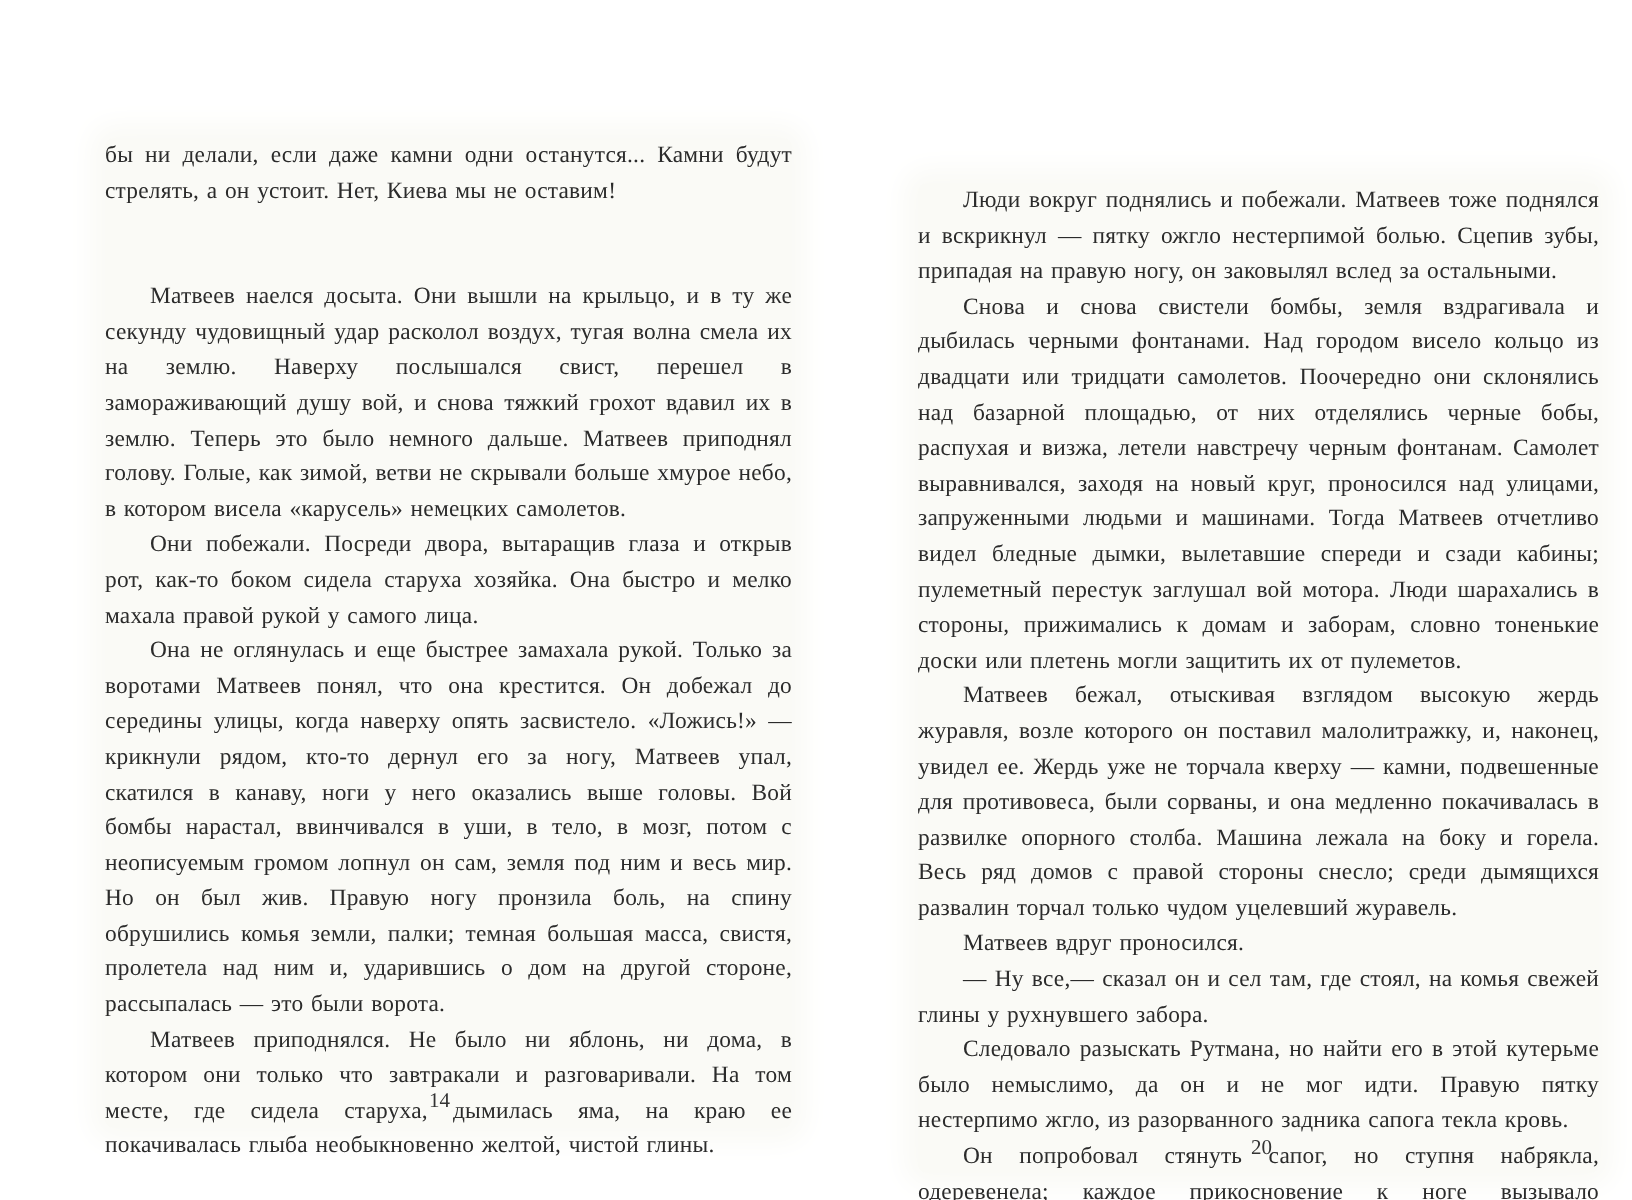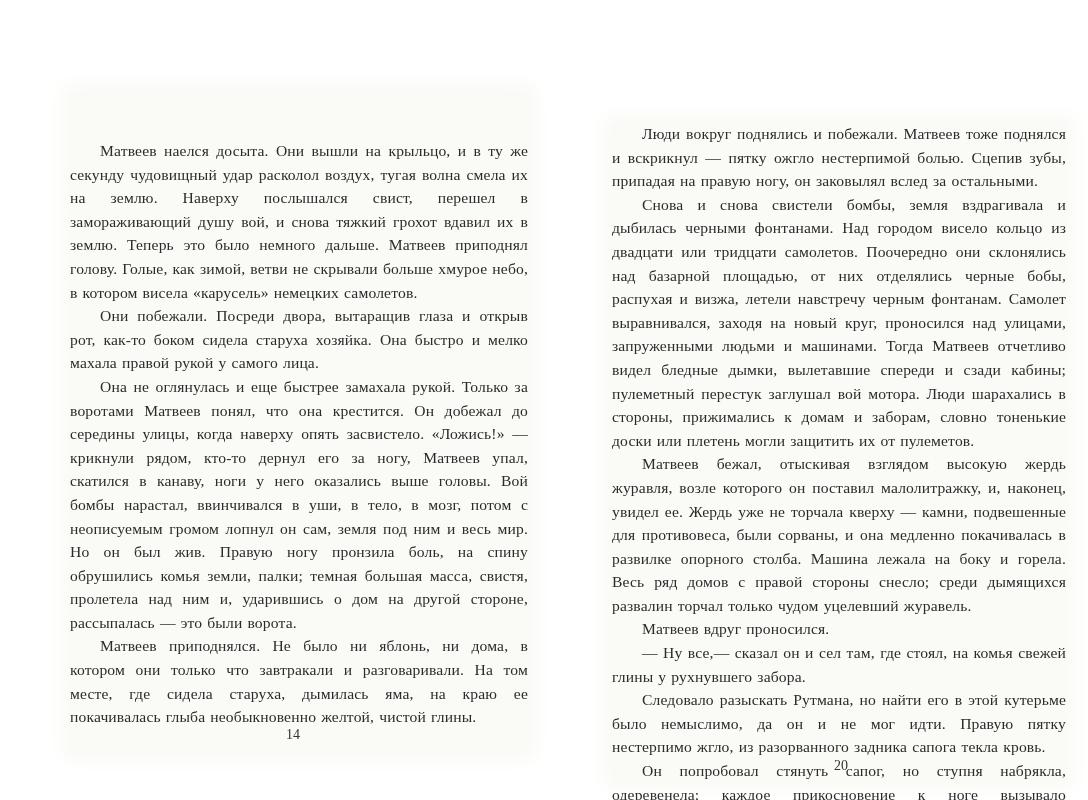--- a/index.html
+++ b/index.html
@@ -62,20 +62,21 @@
       width: 40px;
     }
     .page-left .page-number { left: 273px; top: 727px; }
     .page-right .page-number { left: 245px; top: 733px; }
   </style>
 </head>
 <body>
 
 <div class="page page-left">
   <div class="text-block">
+    <p class="para no-indent">бы ни делали, если даже камни одни останутся... Камни будут стрелять, а он устоит. Нет, Киева мы не оставим!</p>
     <div class="section-gap"></div>
     <p class="para">Матвеев наелся досыта. Они вышли на крыльцо, и в ту же секунду чудовищный удар расколол воздух, тугая волна смела их на землю. Наверху послышался свист, перешел в замораживающий душу вой, и снова тяжкий грохот вдавил их в землю. Теперь это было немного дальше. Матвеев приподнял голову. Голые, как зимой, ветви не скрывали больше хмурое небо, в котором висела «карусель» немецких самолетов.</p>
     <p class="para">Они побежали. Посреди двора, вытаращив глаза и открыв рот, как-то боком сидела старуха хозяйка. Она быстро и мелко махала правой рукой у самого лица.</p>
     <p class="para">Она не оглянулась и еще быстрее замахала рукой. Только за воротами Матвеев понял, что она крестится. Он добежал до середины улицы, когда наверху опять засвистело. «Ложись!» — крикнули рядом, кто-то дернул его за ногу, Матвеев упал, скатился в канаву, ноги у него оказались выше головы. Вой бомбы нарастал, ввинчивался в уши, в тело, в мозг, потом с неописуемым громом лопнул он сам, земля под ним и весь мир. Но он был жив. Правую ногу пронзила боль, на спину обрушились комья земли, палки; темная большая масса, свистя, пролетела над ним и, ударившись о дом на другой стороне, рассыпалась — это были ворота.</p>
     <p class="para">Матвеев приподнялся. Не было ни яблонь, ни дома, в котором они только что завтракали и разговаривали. На том месте, где сидела старуха, дымилась яма, на краю ее покачивалась глыба необыкновенно желтой, чистой глины.</p>
   </div>
   <div class="page-number">14</div>
 </div>
 
 <div class="page page-right">

